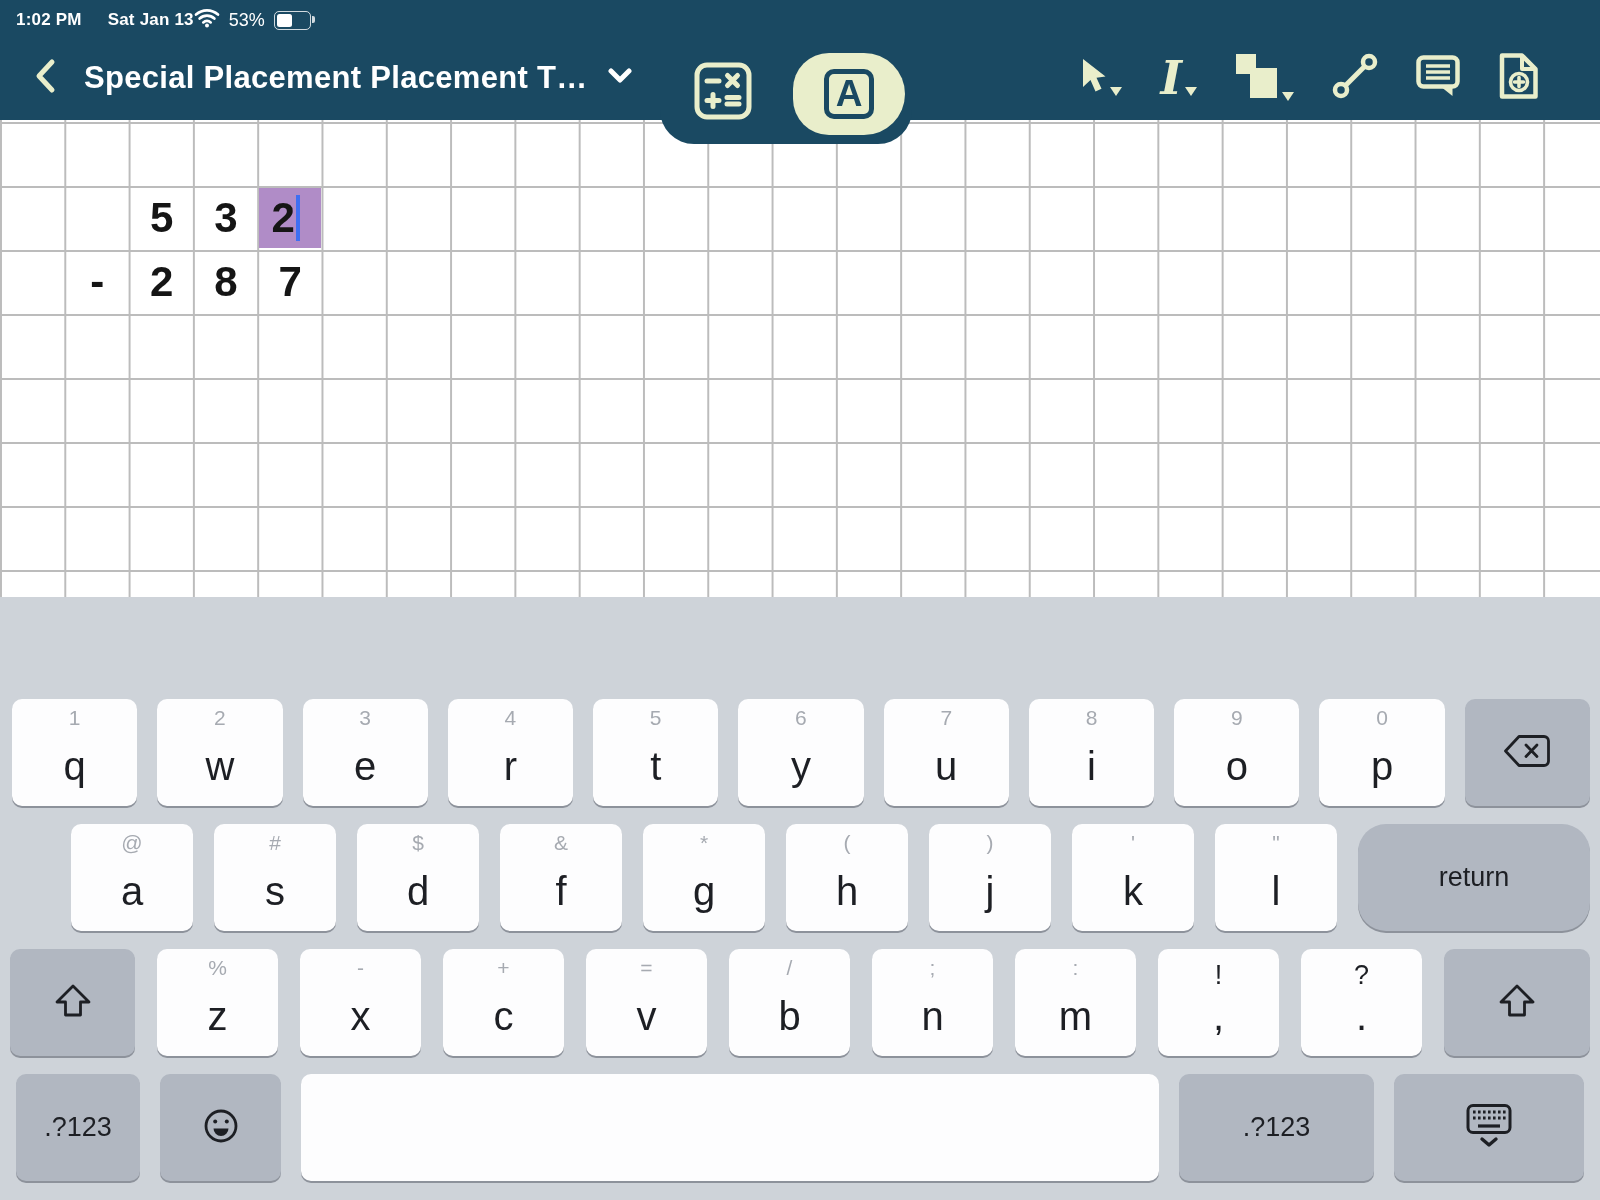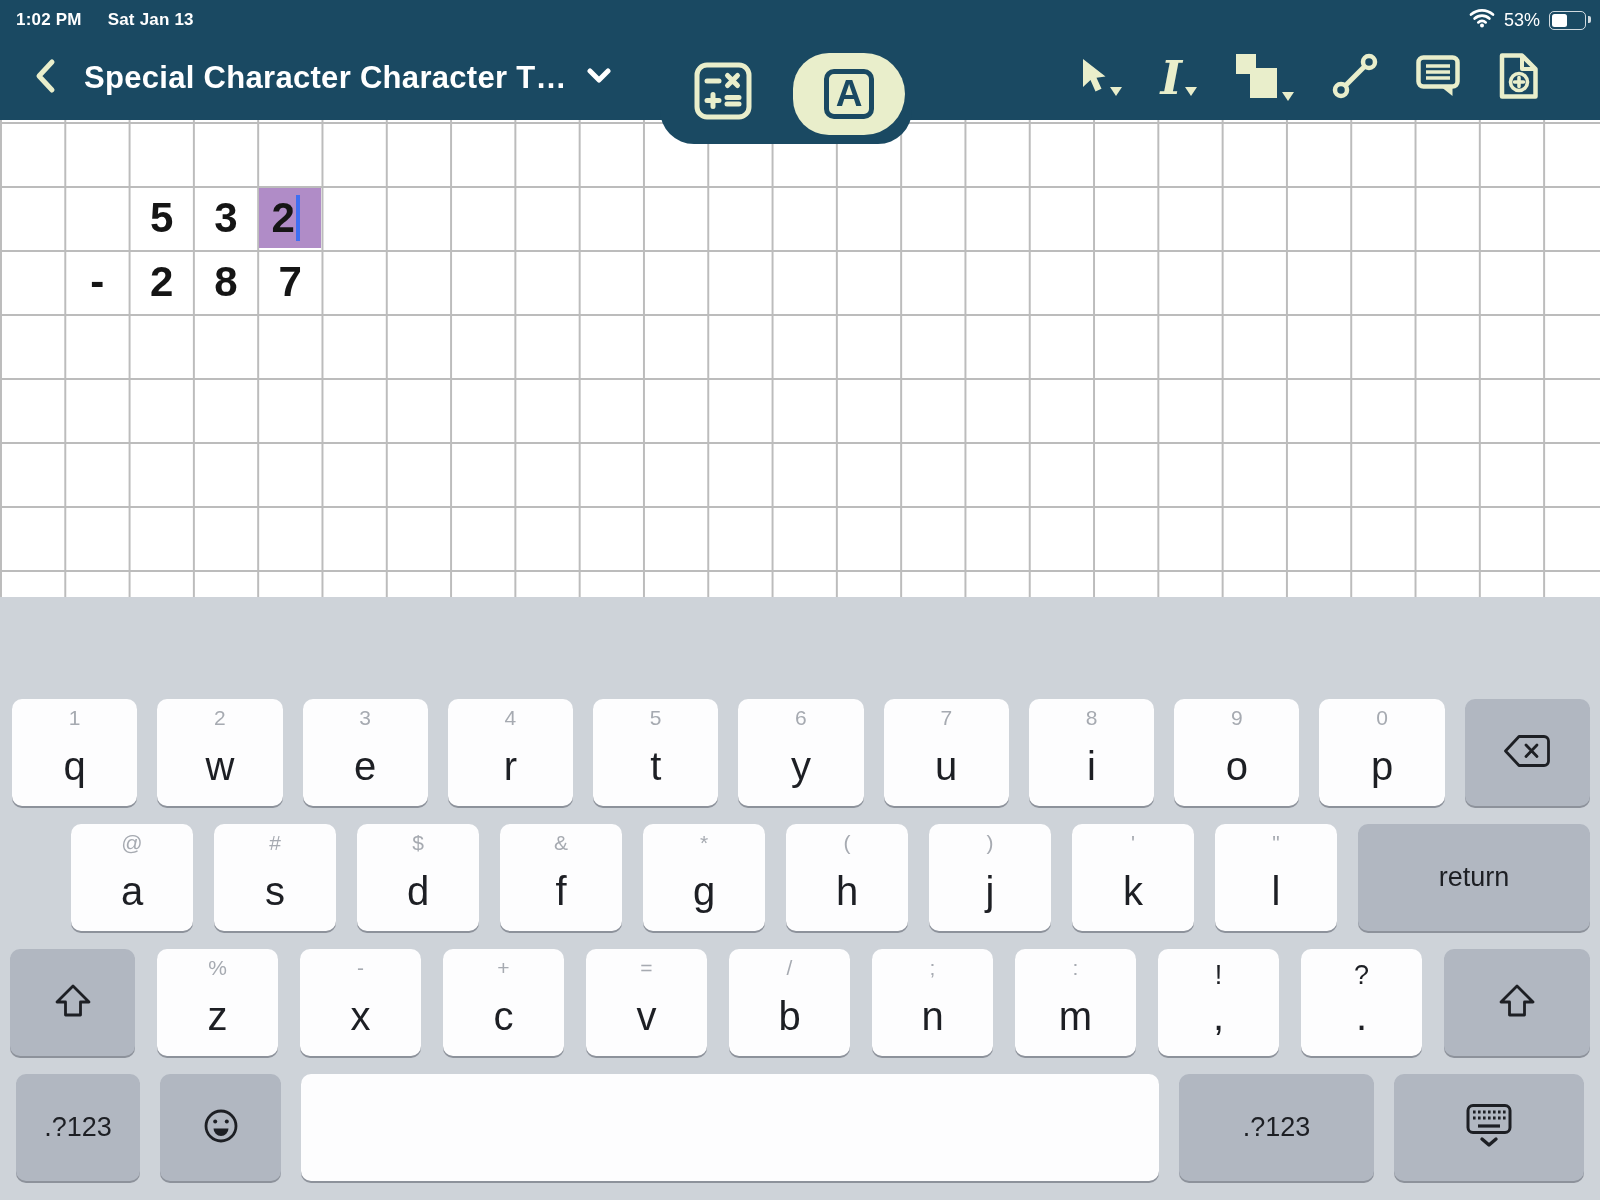--- a/index.html
+++ b/index.html
@@ -1,21 +1,21 @@
 <!DOCTYPE html>
 <html><head>
 <meta charset="utf-8">
 <style>
   html,body{margin:0;padding:0;background:#fff;}
   body{width:1600px;height:1200px;overflow:hidden;font-family:"Liberation Sans",sans-serif;}
   .screen{position:relative;width:1600px;height:1200px;background:#fff;}
 
   
   .topbar{position:absolute;left:0;top:0;width:1600px;height:120px;background:#1a4962;color:#fff;z-index:4;}
-  .status-bar{display:flex;justify-content:space-between;align-items:center;height:36px;padding:4px 14px 0 16px;box-sizing:border-box;}
+  .status-bar{display:flex;align-items:center;height:36px;padding:4px 14px 0 16px;box-sizing:border-box;}
   .sb-left{display:flex;gap:26px;font-size:17px;font-weight:bold;letter-spacing:.2px;}
   .sb-right{display:flex;align-items:center;gap:9px;font-size:18px;font-weight:normal;}
   .battery{position:relative;width:35px;height:17px;border:1.5px solid rgba(255,255,255,.8);border-radius:5px;}
   .battery .level{position:absolute;left:2px;top:2px;bottom:2px;width:15px;background:#fff;border-radius:2.5px;}
   .battery:after{content:"";position:absolute;right:-5.5px;top:4.5px;width:3px;height:7px;background:rgba(255,255,255,.8);border-radius:0 2px 2px 0;}
 
   .nav-row{display:flex;align-items:center;height:84px;padding-left:34px;box-sizing:border-box;}
   .back-btn{display:flex;align-items:center;cursor:pointer;}
   .page-title{font-size:31px;font-weight:bold;margin-left:28px;letter-spacing:.3px;white-space:nowrap;}
   .title-caret{margin-left:20px;display:flex;align-items:center;}
@@ -47,21 +47,21 @@
   .kb-row3{top:352px;padding:0 10px;gap:22px;}
   .kb-row4{top:477px;padding:0 16px;gap:20px;}
   .key{position:relative;background:#fdfdfe;border-radius:10px;box-shadow:0 2px 0 #8d929b;display:flex;flex-direction:column;align-items:center;justify-content:center;color:#1d1f24;cursor:pointer;}
   .key-dark{background:#b1b7c1;}
   .key .hint{position:absolute;top:7px;left:0;right:0;text-align:center;font-size:21px;color:#a6aab1;}
   .key .hint.dark{color:#1d1f24;font-size:27px;top:11px;}
   .key .main{font-size:40px;line-height:1;margin-top:26px;}
   .key .label{font-size:27px;}
   .kb-row1 .key{flex:1 1 0;}
   .kb-row2 .key{flex:0 0 122px;}
-  .kb-row2 .key[data-name="return-key"]{flex:1 1 auto;}
+  .kb-row2 .key[data-name="return-key"]{flex:1 1 auto;border-radius:28px;}
   .kb-row3 .key{flex:0 0 121px;}
   .kb-row3 .key[data-name="shift-left-key"]{flex:0 0 125px;}
   .kb-row3 .key[data-name="shift-right-key"]{flex:1 1 auto;}
   .kb-row4 .key[data-name="symbols-left-key"]{flex:0 0 124px;}
   .kb-row4 .key[data-name="emoji-key"]{flex:0 0 121px;}
   .kb-row4 .key[data-name="space-key"]{flex:1 1 auto;}
   .kb-row4 .key[data-name="symbols-right-key"]{flex:0 0 195px;}
   .kb-row4 .key[data-name="dismiss-keyboard-key"]{flex:0 0 190px;}
 </style>
 </head>
@@ -116,21 +116,21 @@
       </div>
     </div>
     <div class="nav-row" data-name="nav-bar">
       <span class="back-btn" data-name="back-button">
         <span data-name="back-chevron-icon">
           <svg width="22" height="36" viewBox="0 0 22 36">
               <path d="M18 4 L5 18 L18 32" fill="none" stroke="#e9eecb" stroke-width="5" stroke-linecap="round" stroke-linejoin="round"></path>
             </svg>
         </span>
       </span>
-      <span class="page-title" data-name="page-title">Special Character Character T…</span>
+      <span class="page-title" data-name="page-title">Special Placement Placement T…</span>
       <span class="title-caret" data-name="title-dropdown-button">
         <span data-name="chevron-down-icon">
           <svg width="24" height="16" viewBox="0 0 24 16">
               <path d="M3 3 L12 12 L21 3" fill="none" stroke="#fff" stroke-width="5" stroke-linecap="round" stroke-linejoin="round"></path>
             </svg>
         </span>
       </span>
       <div class="header-tools" data-name="header-toolbar">
         <span class="tool" data-name="select-tool-button">
           <span data-name="pointer-icon">

